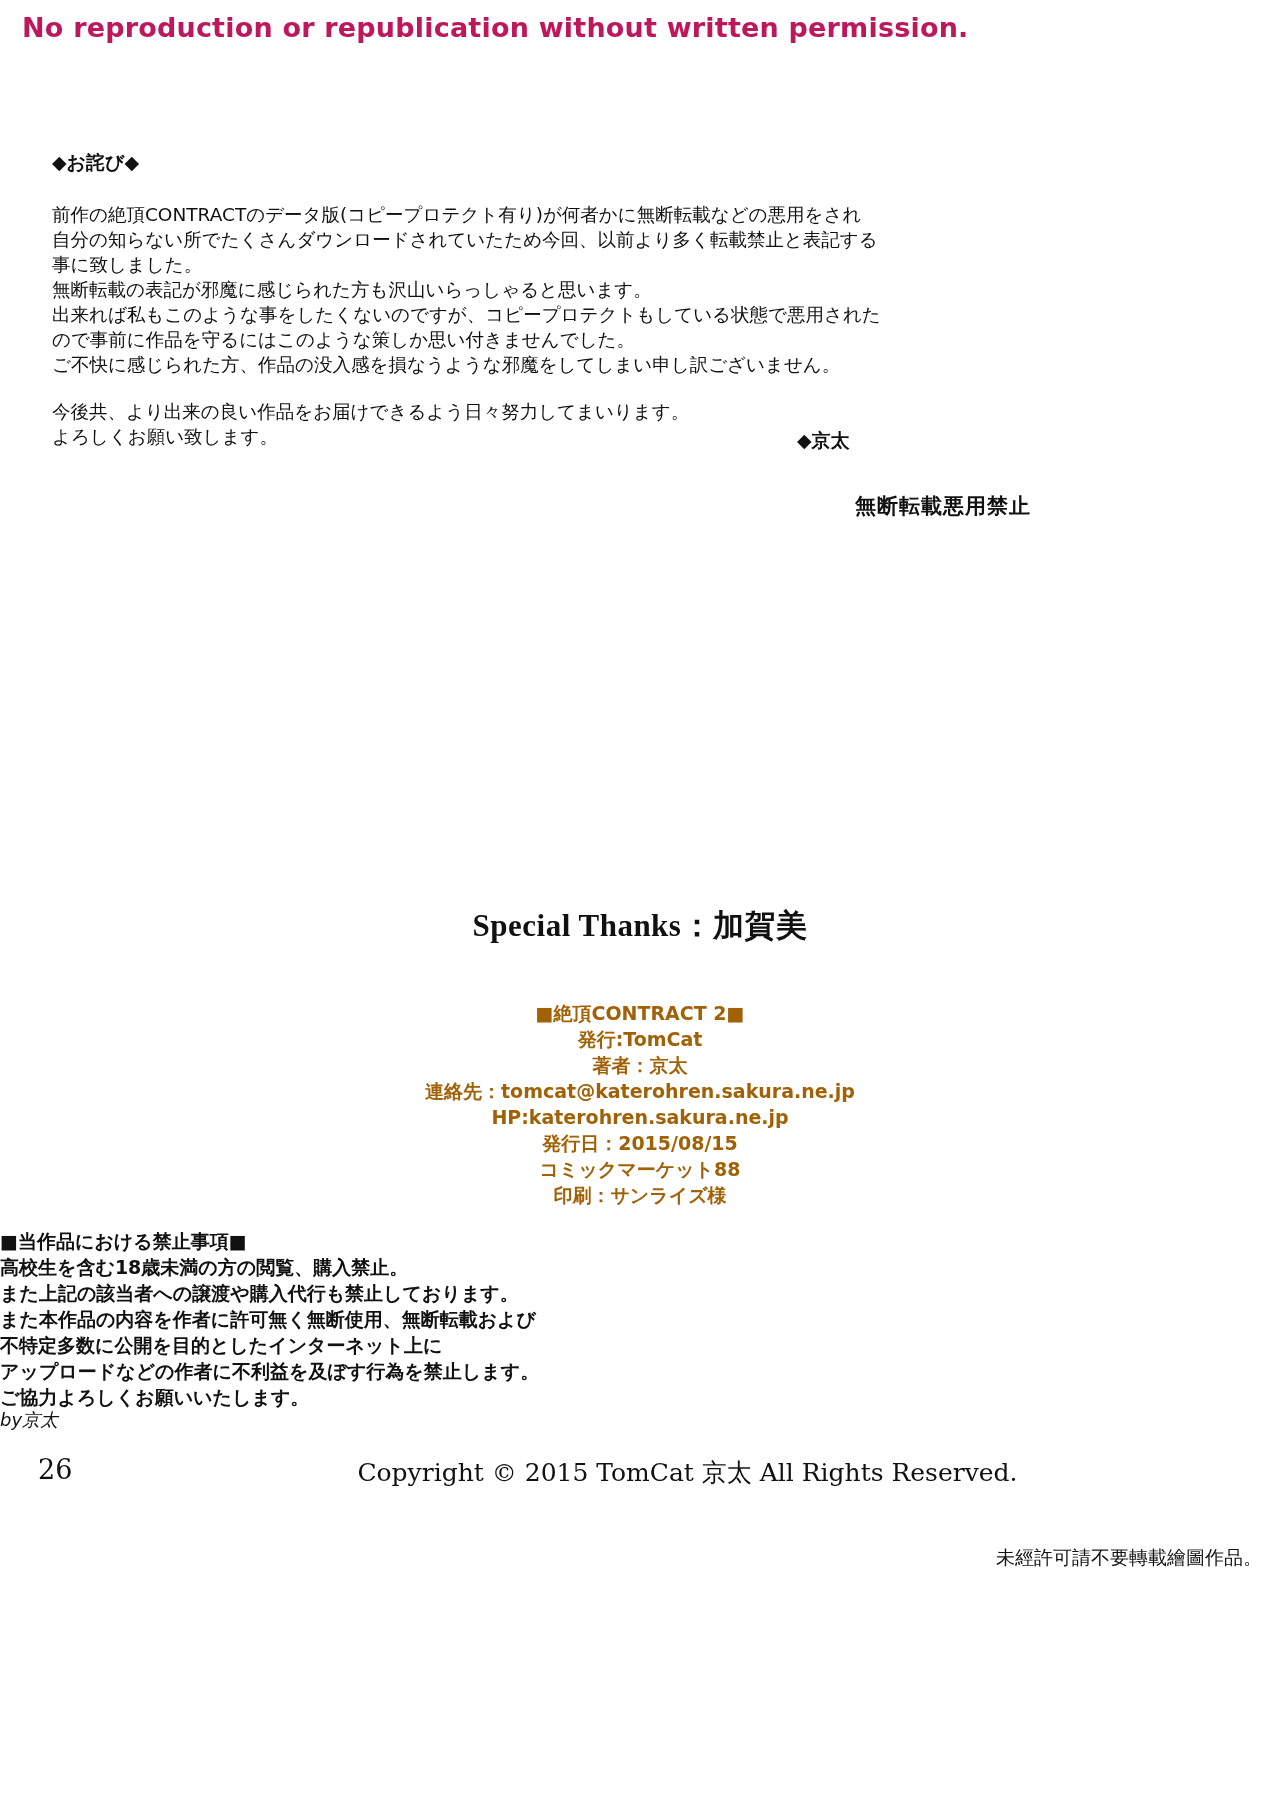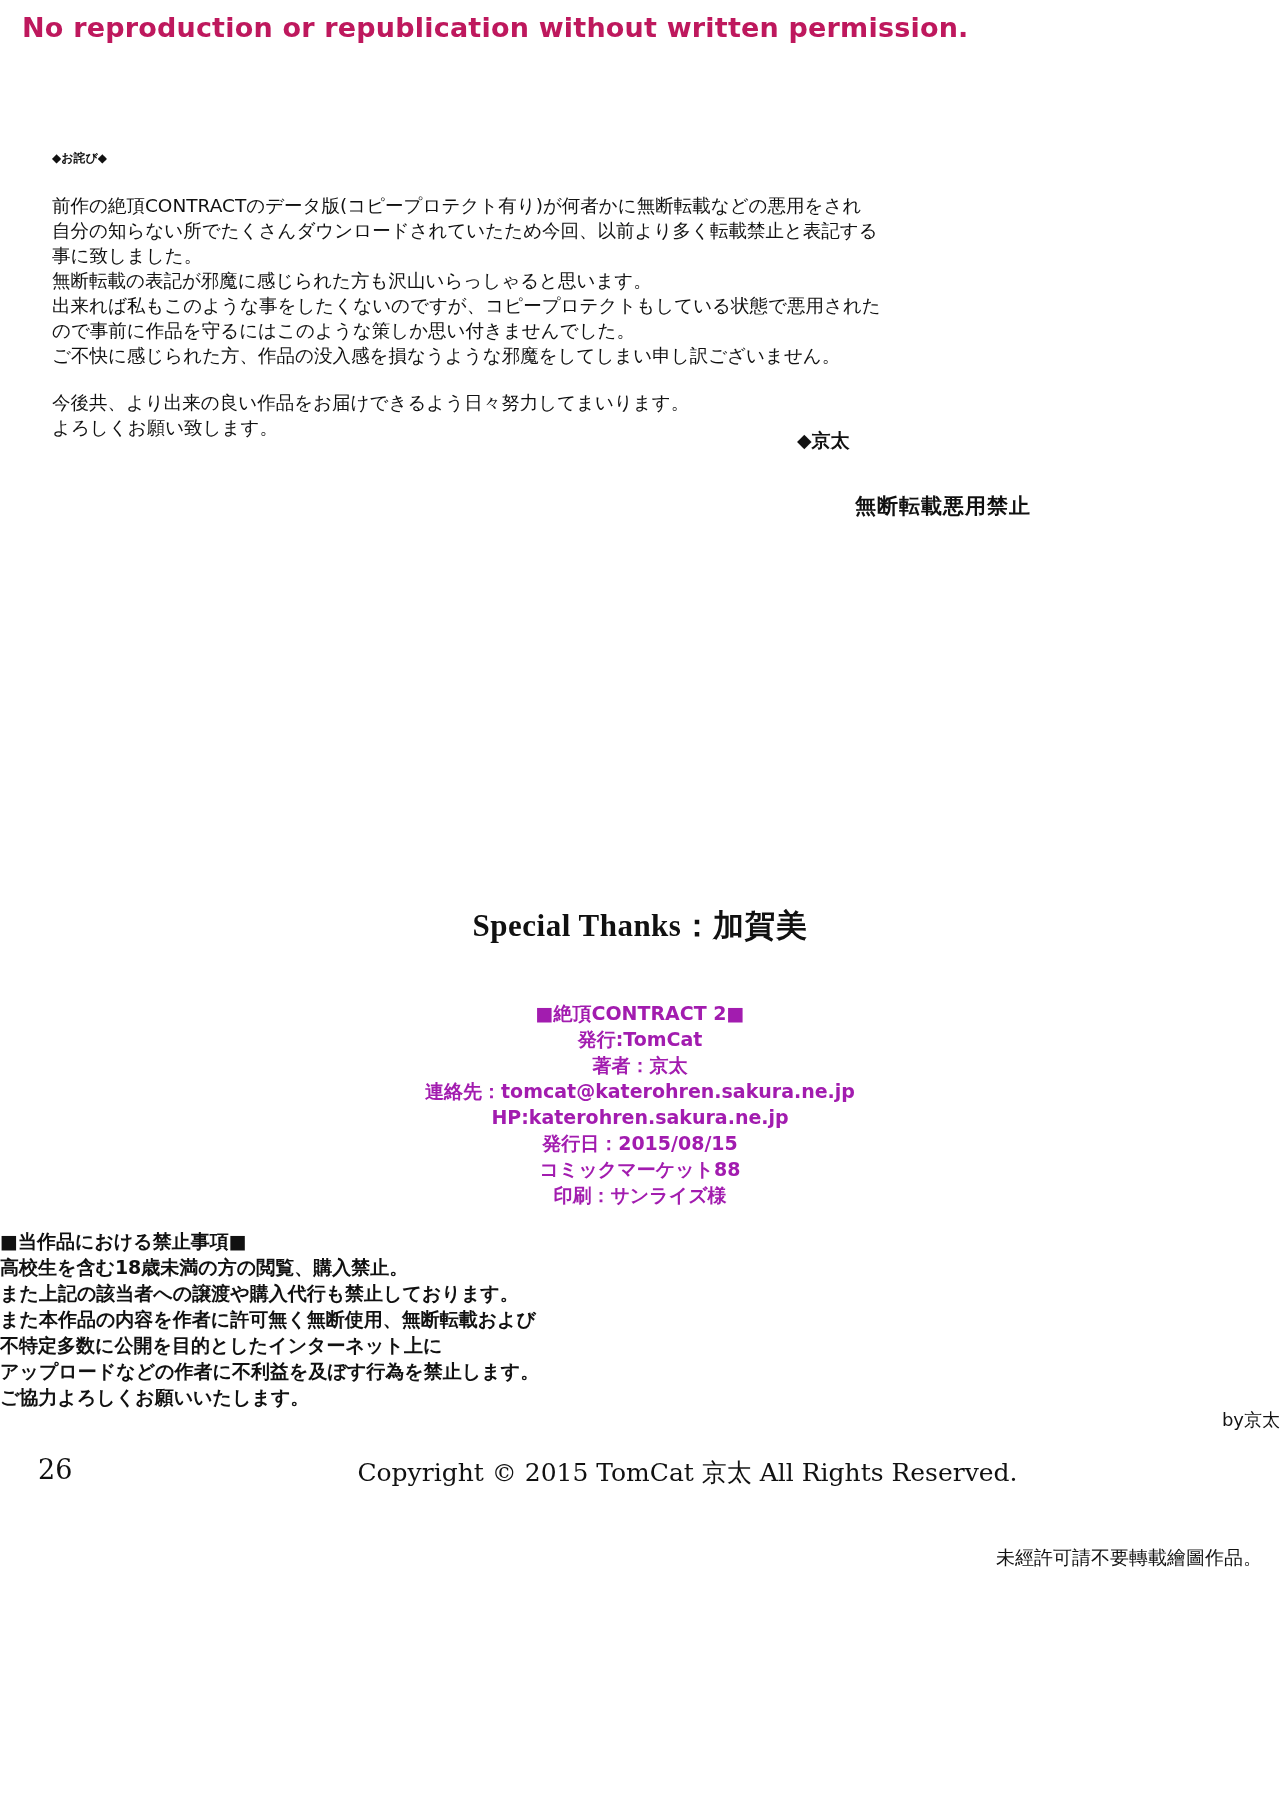--- a/index.html
+++ b/index.html
@@ -36,21 +36,21 @@
 
   
   .apology {
     position: absolute;
     left: 52px;
     top: 150px;
     width: 1010px;
   }
   .apology-title {
     font-family: "DejaVu Sans", sans-serif;
-    font-size: 12px;
+    font-size: 19px;
     font-weight: 700;
     color: #111111;
     margin-bottom: 26px;
   }
   .apology-body {
     font-family: "DejaVu Sans", sans-serif;
     font-size: 18.5px;
     line-height: 25px;
     color: #111111;
     white-space: pre-wrap;
@@ -90,21 +90,21 @@
   
   .colophon {
     position: absolute;
     left: 0;
     right: 0;
     top: 1000px;
     text-align: center;
     font-family: "DejaVu Sans", sans-serif;
     font-size: 19px;
     line-height: 26px;
-    color: #a21caf;
+    color: #a16207;
   }
   .colophon .line {
     display: block;
     white-space: nowrap;
   }
   .colophon .strong {
     font-weight: 700;
   }
 
   .restrictions {
@@ -119,23 +119,24 @@
     color: #111111;
     font-weight: 700;
   }
   .restrictions .line { display: block; white-space: nowrap; }
 
   .byline {
     position: absolute;
     left: 0;
     right: 0;
     top: 1408px;
-    text-align: right;
+    text-align: left;
     font-size: 18px;
     color: #111111;
+    font-style: italic;
   }
 
   
   .page-number {
     position: absolute;
     left: 38px;
     top: 1454px;
     font-family: "DejaVu Serif", serif;
     font-size: 27px;
     color: #111111;

